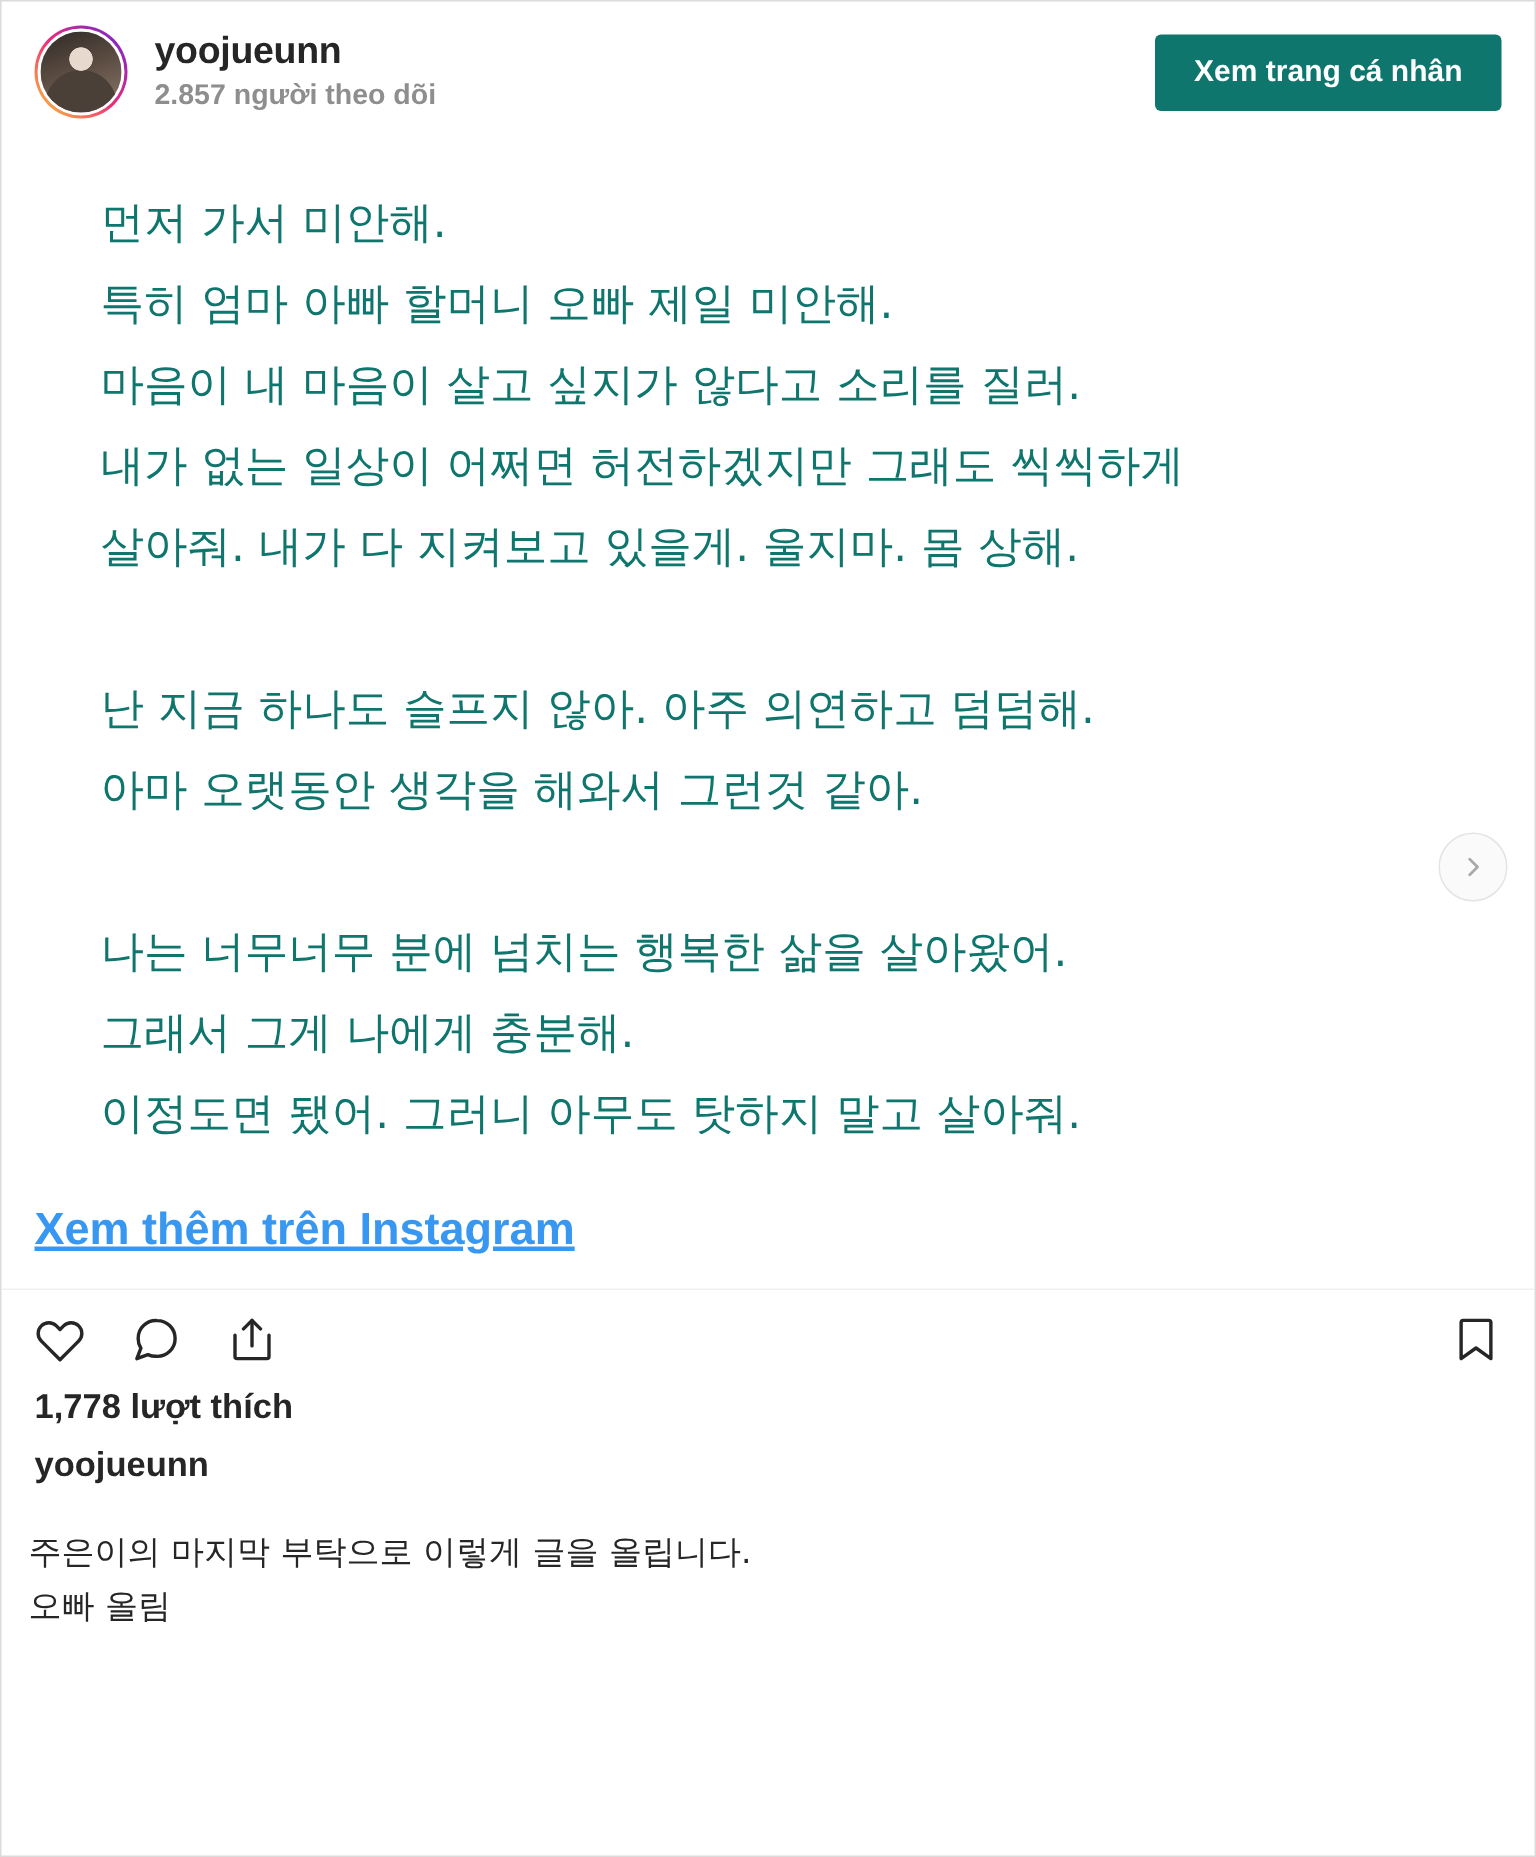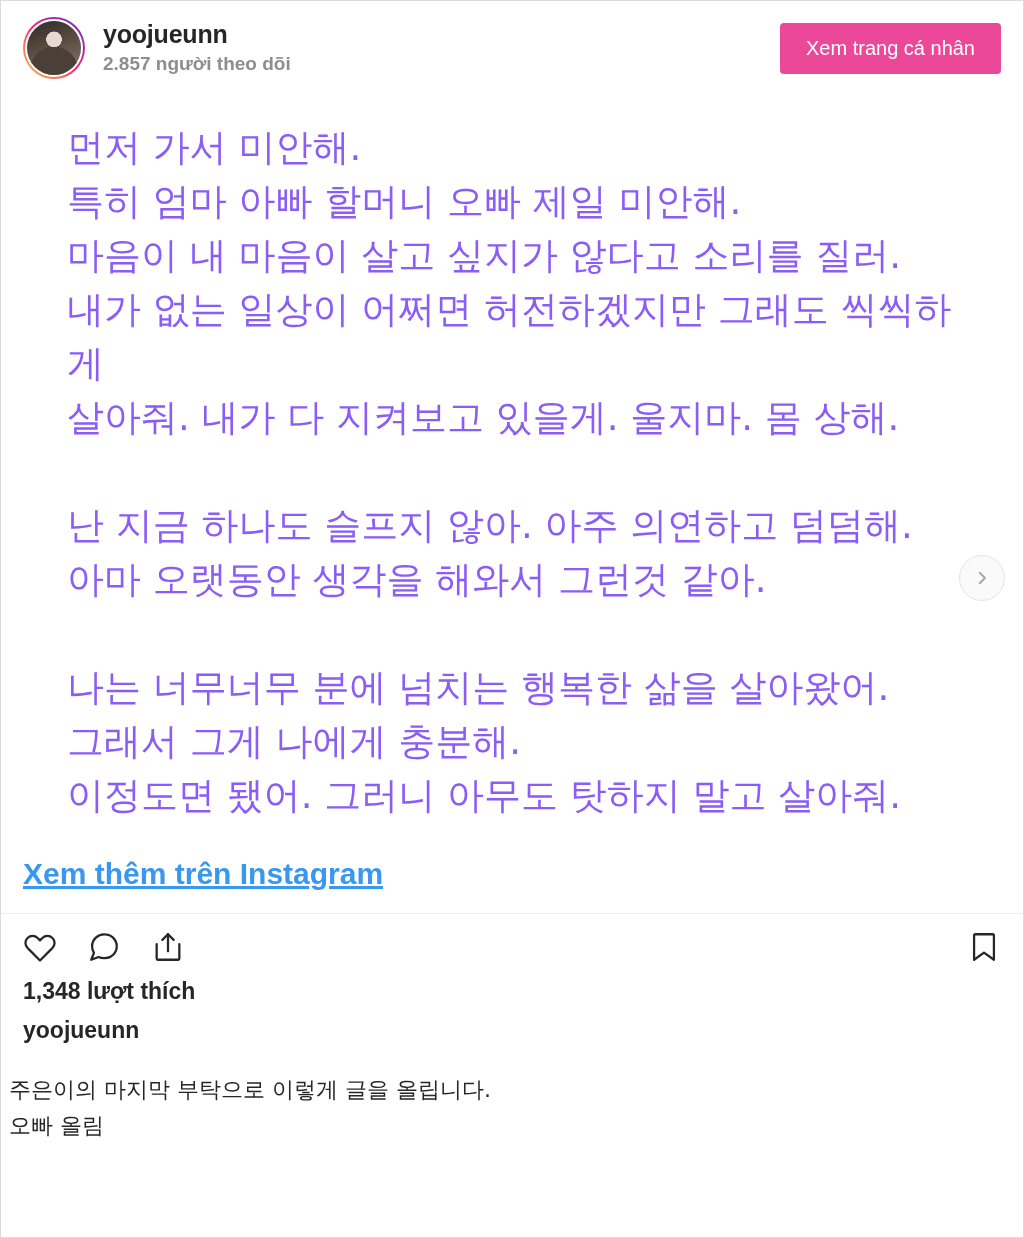--- a/index.html
+++ b/index.html
@@ -74,42 +74,42 @@
   }
   .followers {
     font-size: 19px;
     color: #8e8e8e;
     line-height: 1.3;
     margin-top: 3px;
     font-weight: bold;
   }
   .profile-btn {
     margin-left: auto;
-    background: #ec4899;
+    background: #0f766e;
     color: #ffffff;
     border: none;
     border-radius: 4px;
     font-family: "Liberation Sans", sans-serif;
     font-size: 20px;
-    font-weight: normal;
+    font-weight: bold;
     padding: 14px 26px;
     cursor: pointer;
     white-space: nowrap;
   }
 
   
   .post-body {
     padding: 28px 66px 0 66px;
     box-sizing: border-box;
     position: relative;
   }
   .post-text {
-    font-size: 37px;
+    font-size: 29px;
     line-height: 54px;
-    color: #8b5cf6;
+    color: #0f766e;
     white-space: pre-wrap;
     font-family: "DejaVu Sans", "Liberation Sans", sans-serif;
     font-weight: 400;
   }
   .next-arrow {
     position: absolute;
     right: 18px;
     top: 462px;
     width: 44px;
     height: 44px;
@@ -167,21 +167,21 @@
     font-weight: bold;
     color: #262626;
   }
   .caption-user {
     padding: 12px 22px 0 22px;
     font-size: 23px;
     font-weight: bold;
     color: #262626;
   }
   .caption-text {
-    padding: 28px 22px 0 8px;
+    padding: 28px 22px 0 18px;
     font-size: 22px;
     line-height: 36px;
     color: #262626;
     white-space: pre-wrap;
     font-family: "DejaVu Sans", "Liberation Sans", sans-serif;
   }
 </style>
 </head>
 <body>
 
@@ -245,18 +245,18 @@
         <line x1="12" y1="3" x2="12" y2="15"></line>
       </svg>
     </span>
     <span class="action-icon save">
       <svg width="34" height="34" viewBox="0 0 24 24" fill="none" stroke="currentColor" stroke-width="1.6" stroke-linecap="round" stroke-linejoin="round">
         <path d="M6 3h12a1 1 0 0 1 1 1v17l-7-5-7 5V4a1 1 0 0 1 1-1z"></path>
       </svg>
     </span>
   </div>
 
-  <div class="likes">1,348 lượt thích</div>
+  <div class="likes">1,778 lượt thích</div>
   <div class="caption-user">yoojueunn</div>
   <div class="caption-text">주은이의 마지막 부탁으로 이렇게 글을 올립니다.
 오빠 올림</div>
 
 </div>
 
 </body></html>

